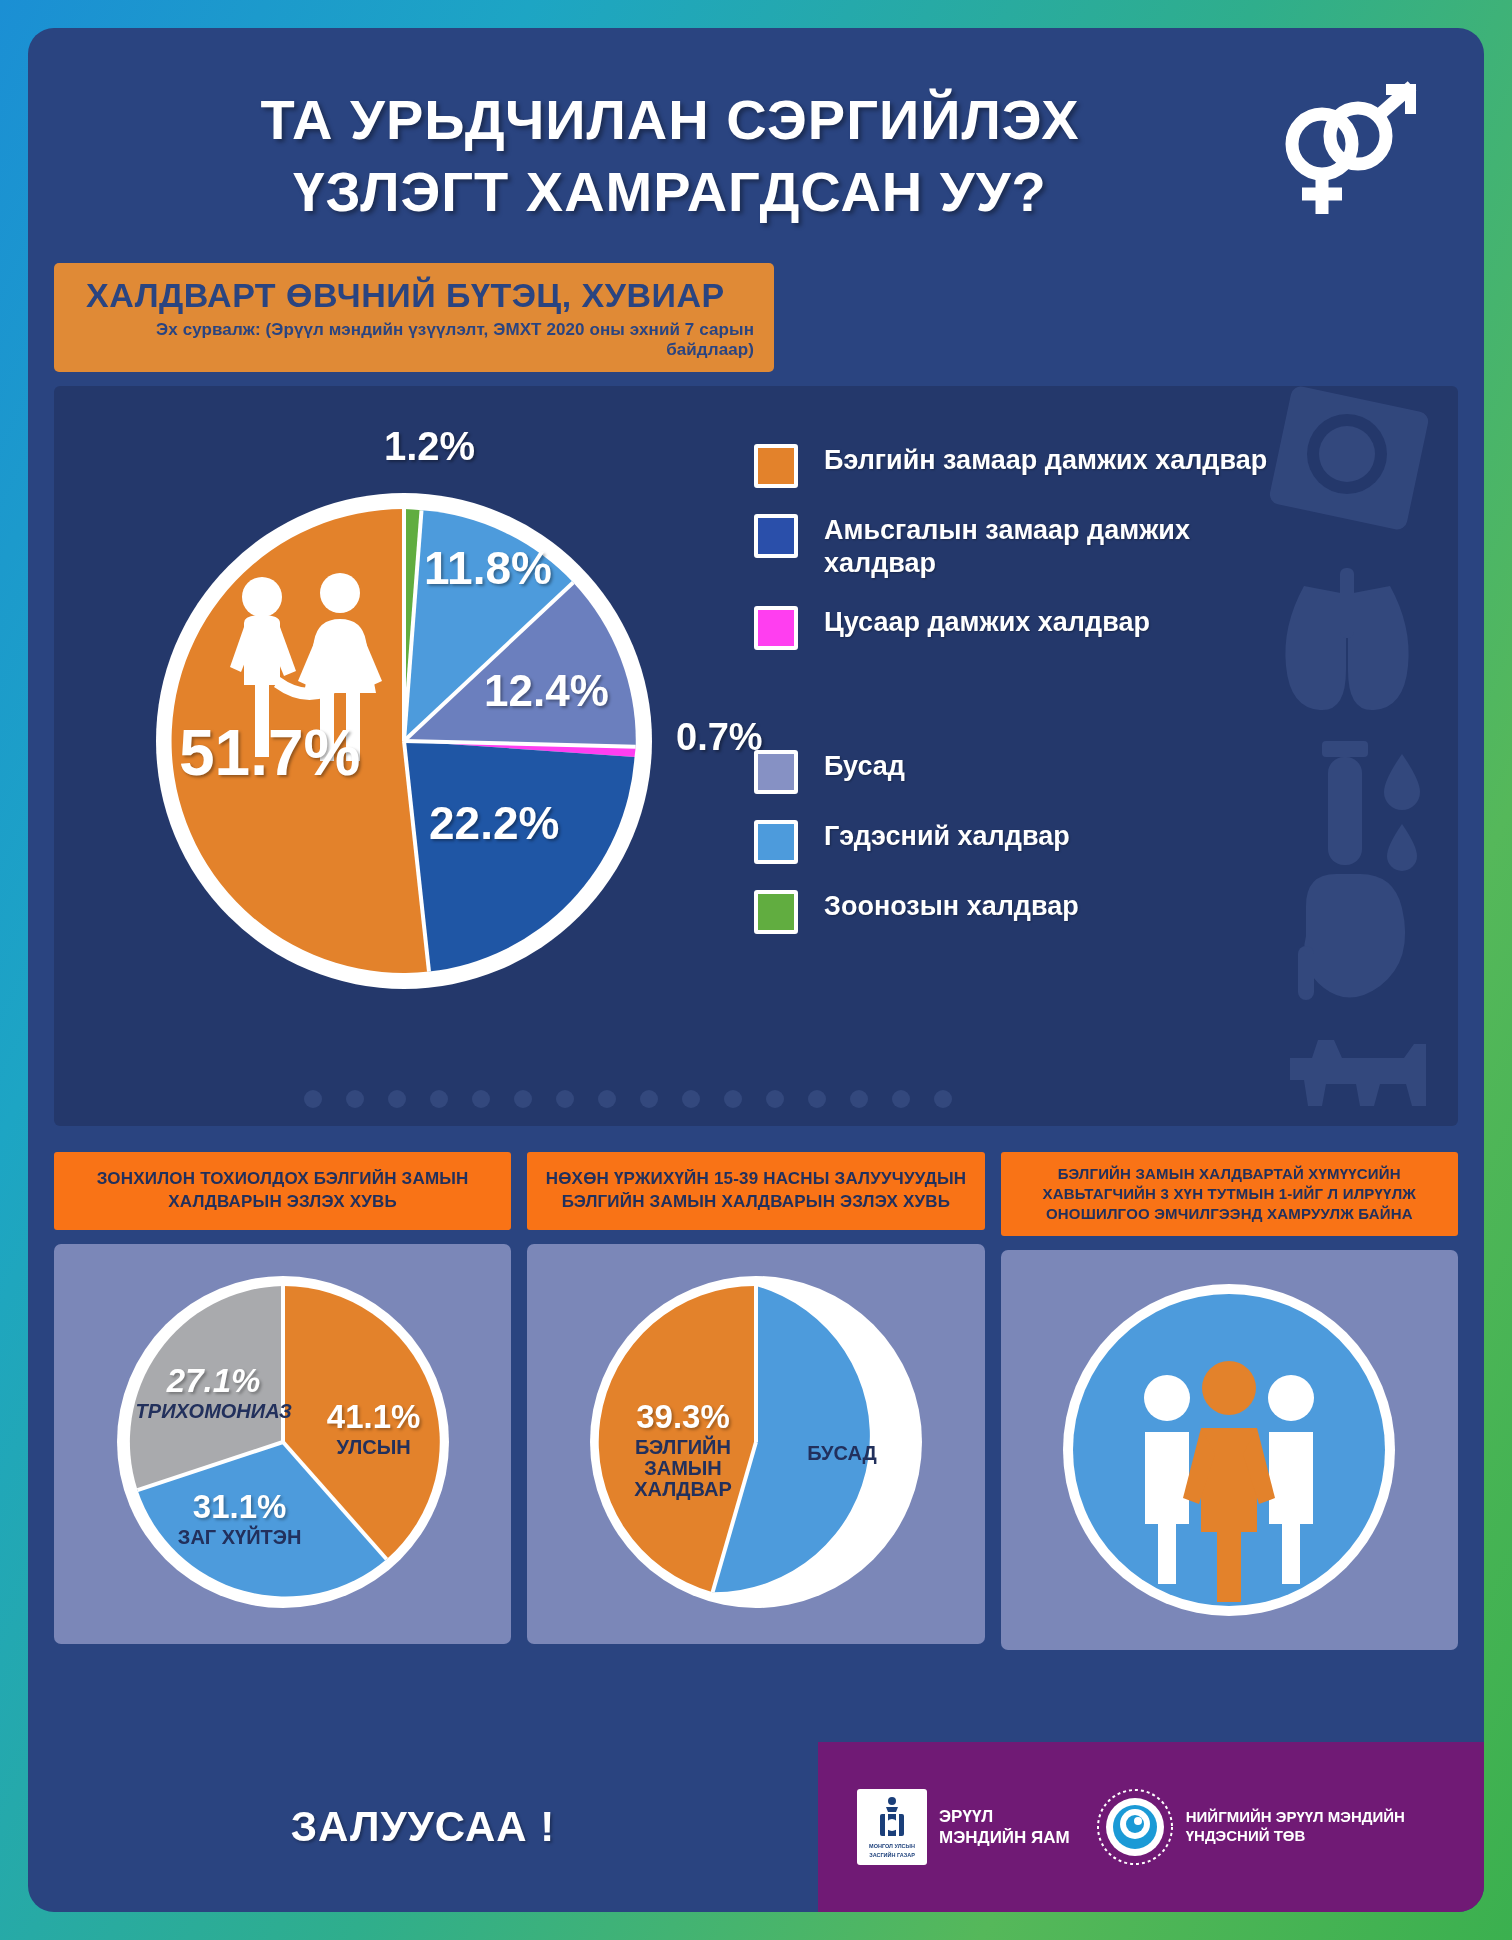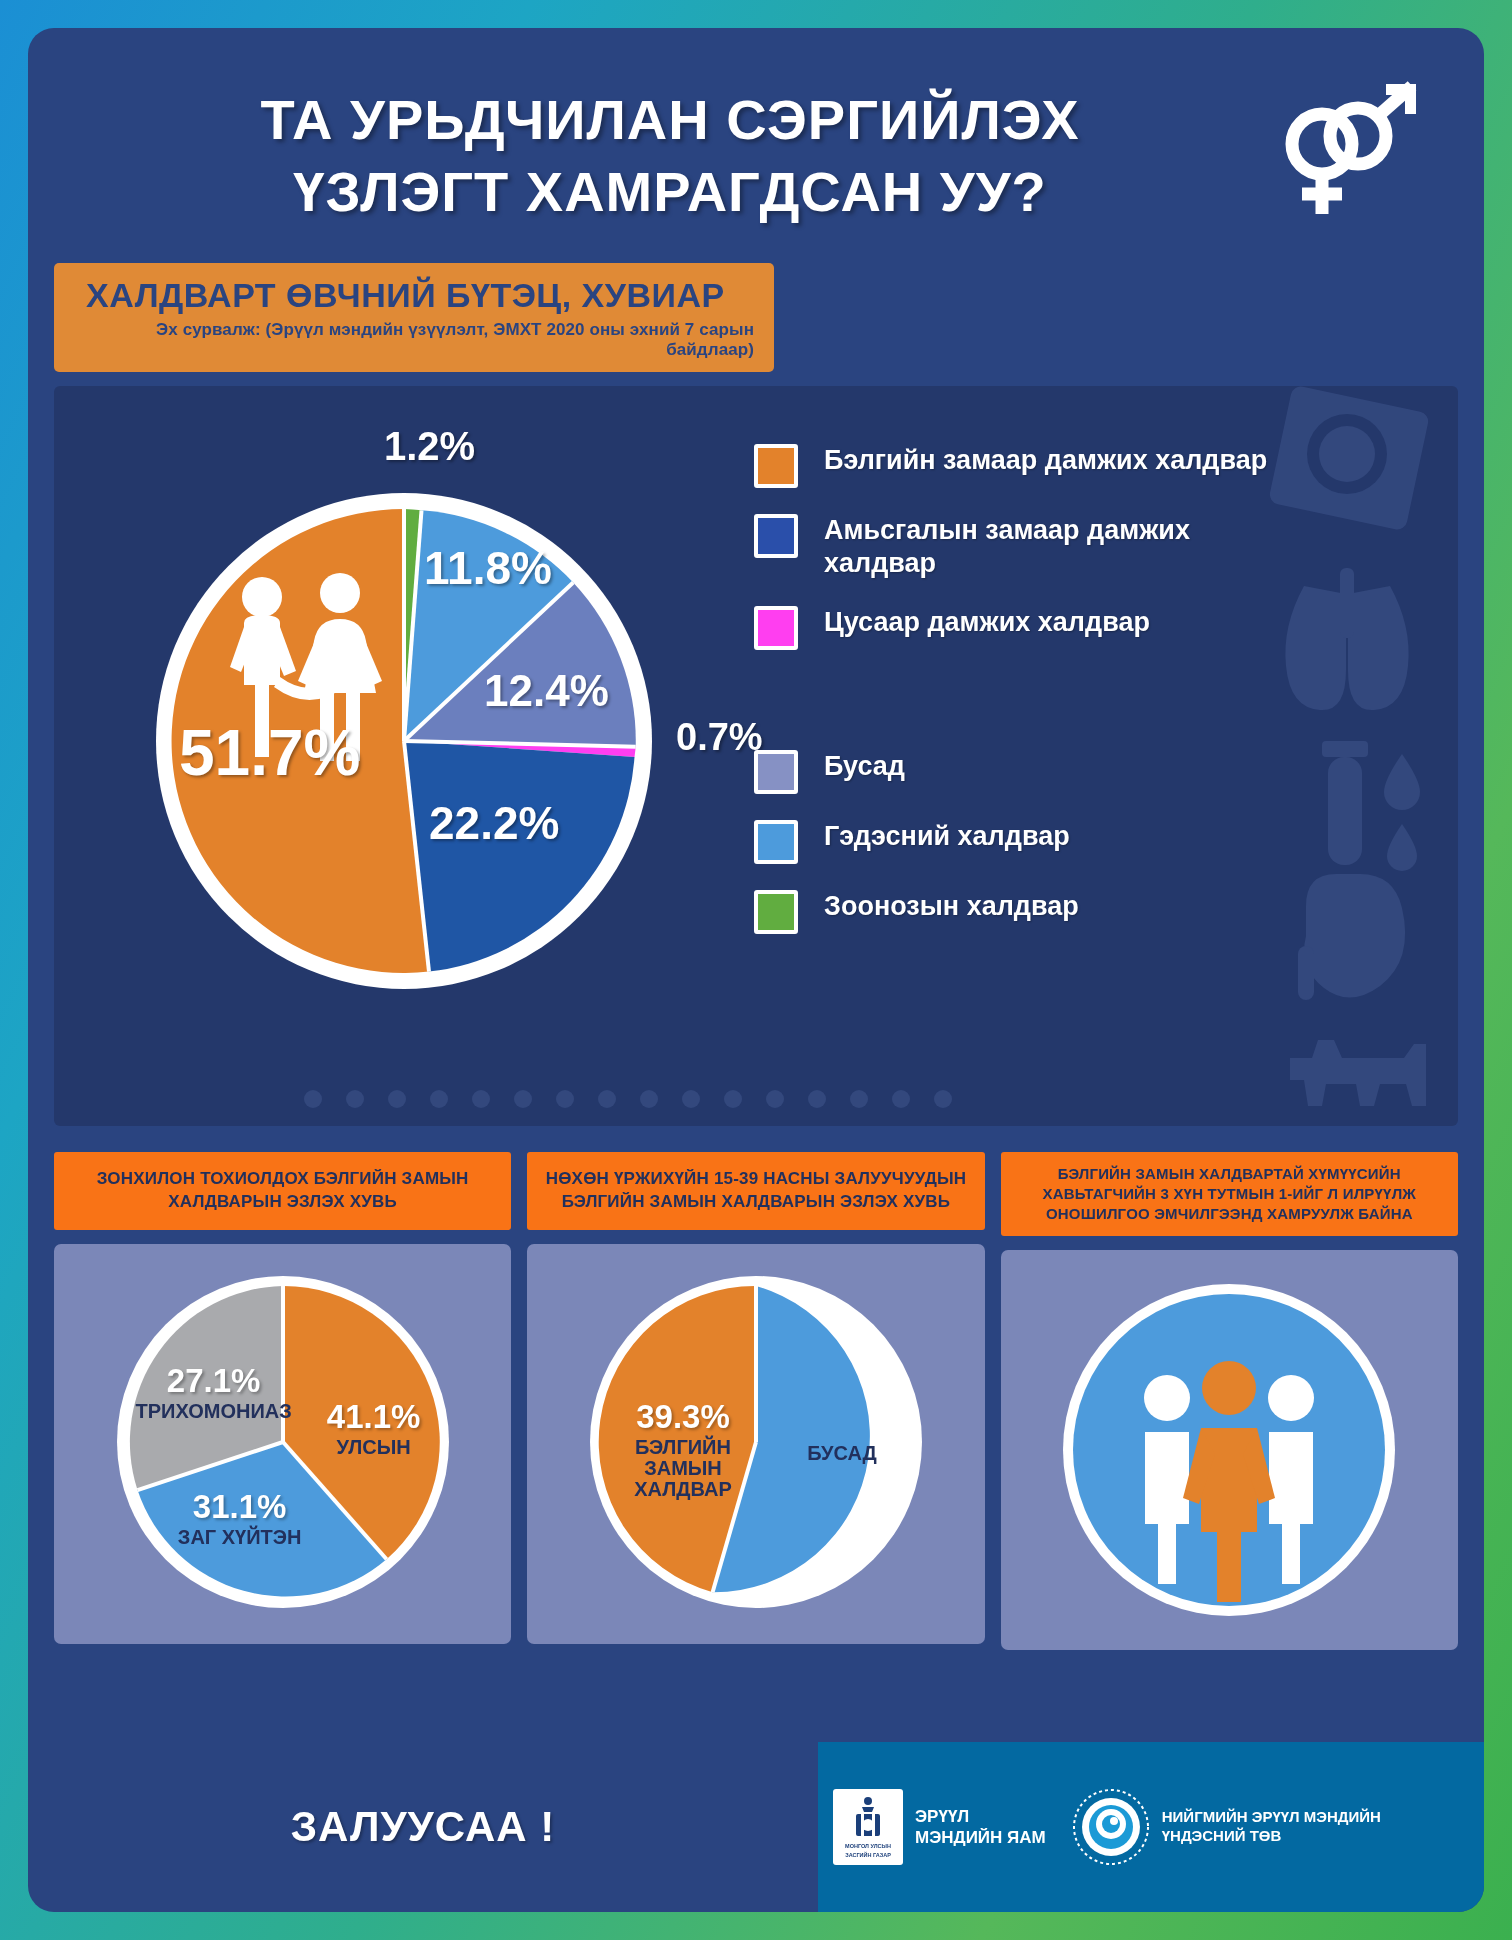--- a/index.html
+++ b/index.html
@@ -190,23 +190,23 @@
   .footer-left {
     flex: 0 0 790px;
     display: flex; flex-direction: column;
     align-items: center; justify-content: center;
     color: #fff; padding-bottom: 6px;
   }
   .foot-l1 { font-size: 36px; font-weight: bold; letter-spacing: 1px; text-shadow: 2px 2px 3px rgba(0,0,0,0.3); }
   .foot-l2 { font-size: 42px; font-weight: bold; letter-spacing: 1px; margin-top: 6px; text-shadow: 2px 2px 3px rgba(0,0,0,0.3); }
   .footer-right {
     flex: 1;
-    background: #0369a1;
+    background: #701a75;
     display: flex; align-items: center; gap: 26px;
-    padding-left: 15px;
+    padding-left: 39px;
   }
   .logo-block { display: flex; align-items: center; gap: 12px; }
   .logo-text { color: #fff; font-size: 17px; font-weight: bold; line-height: 1.25; }
   .logo-text.small { font-size: 15px; }
   .emblem {
     width: 70px; height: 76px; background: #fff; border-radius: 3px;
     display: flex; flex-direction: column; align-items: center; justify-content: center;
   }
   .emblem-cap { font-size: 5.5px; color: #1b3f7a; font-weight: bold; text-align: center; line-height: 1.25; margin-top: 2px; }
 </style>
@@ -376,21 +376,21 @@
             </g>
           </svg>
           <div class="mini-lbl" style="left:186px; top:128px; width:150px;">
             <span class="mini-pct">41.1%</span>
             <span class="mini-name">УЛСЫН</span>
           </div>
           <div class="mini-lbl" style="left:42px; top:218px; width:170px;">
             <span class="mini-pct">31.1%</span>
             <span class="mini-name">ЗАГ ХҮЙТЭН</span>
           </div>
-          <div class="mini-lbl" style="left:12px; top:92px; width:178px;">
+          <div class="mini-lbl" style="left:12px; top:92px; width:178px;font-style:italic;">
             <span class="mini-pct">27.1%</span>
             <span class="mini-name">ТРИХОМОНИАЗ</span>
           </div>
         </div>
       </div>
     </div>
 
     <div class="panel">
       <div class="panel-head">
         <div class="panel-head-text">НӨХӨН ҮРЖИХҮЙН 15-39 НАСНЫ ЗАЛУУЧУУДЫН БЭЛГИЙН ЗАМЫН ХАЛДВАРЫН ЭЗЛЭХ ХУВЬ</div>

